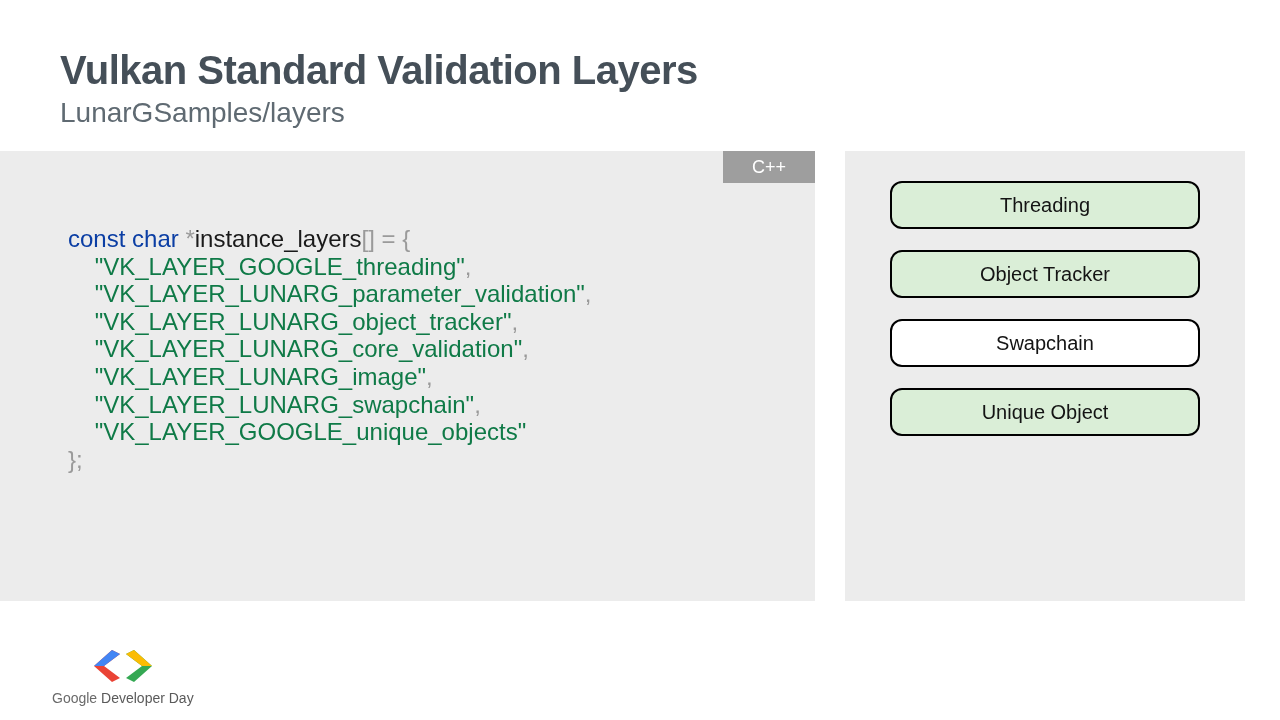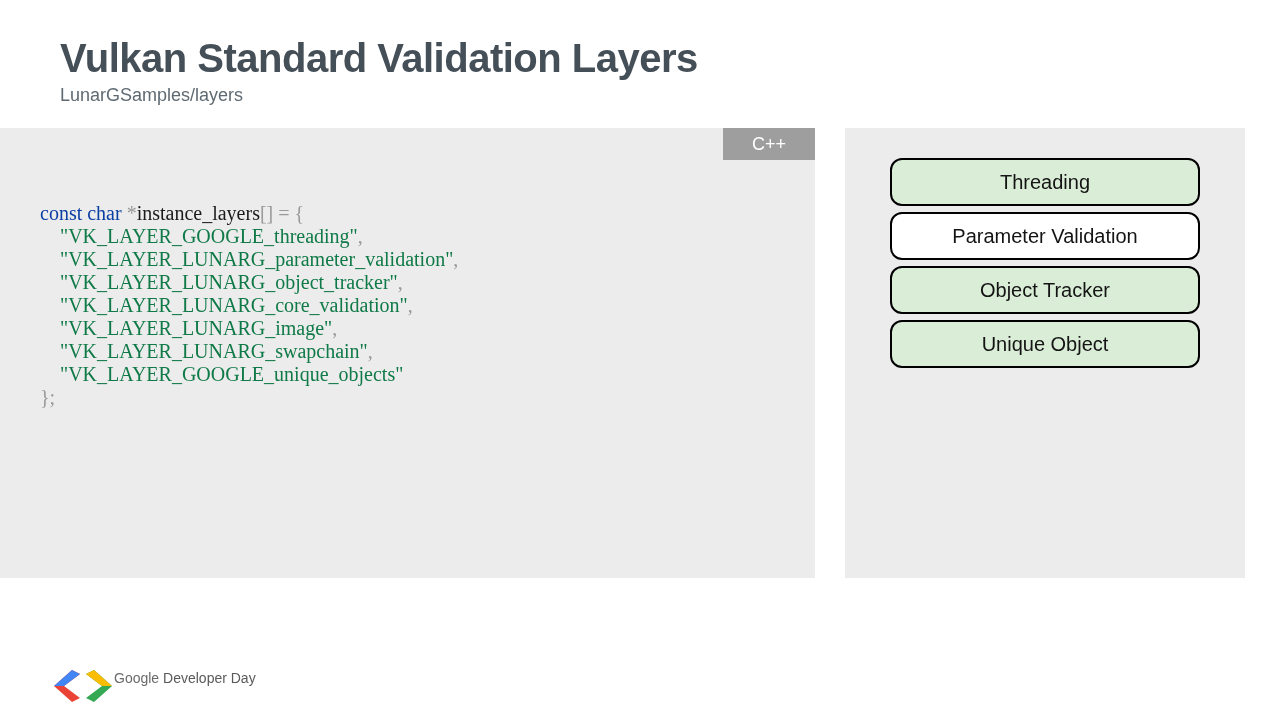--- a/index.html
+++ b/index.html
@@ -1,30 +1,30 @@
 <!DOCTYPE html>
 <html><head>
 <meta charset="utf-8">
 <style>
   html,body{margin:0;padding:0;width:1280px;height:720px;background:#fff;font-family:"Helvetica Neue",Arial,sans-serif;overflow:hidden}
-  .hdr{padding:36px 0 0 60px}
+  .hdr{padding:48px 0 0 60px}
   .title{font-size:40px;font-weight:700;color:#454f58;margin:0;letter-spacing:-.5px}
-  .sub{font-size:18px;font-weight:400;color:#5f6a72;margin:4px 0 0}
+  .sub{font-size:28px;font-weight:400;color:#5f6a72;margin:4px 0 0}
   .body{display:flex;gap:30px;padding:22px 0 0 0}
   .codewrap{position:relative;flex:0 0 815px;height:450px;background:#ececec}
   .lang{position:absolute;top:0;right:0;width:92px;height:32px;background:#9e9e9e;color:#fff;font-size:18px;display:flex;align-items:center;justify-content:center}
-  .code{padding:74px 0 0 40px;font-family:Liberation Serif, serif;font-size:20px;line-height:1.15;white-space:pre}
+  .code{padding:74px 0 0 68px;font-family:Liberation Sans, sans-serif;font-size:24px;line-height:1.15;white-space:pre}
   .kw{color:#0b3ea4}
   .id{color:#1a1a1a}
   .pn{color:#9a9a9a}
   .st{color:#0f7a47}
-  .stack{flex:0 0 400px;height:450px;background:#ececec;display:flex;flex-direction:column;align-items:center;padding:30px 0;box-sizing:border-box;gap:6px}
+  .stack{flex:0 0 400px;height:450px;background:#ececec;display:flex;flex-direction:column;align-items:center;padding:30px 0;box-sizing:border-box;gap:21px}
   .lyr{width:310px;height:48px;border:2px solid #000;border-radius:12px;display:flex;align-items:center;justify-content:center;font-size:20px;color:#141414;box-sizing:border-box}
   .g{background:#daeed7}.w{background:#fff}
-  .ftr{position:absolute;left:52px;bottom:14px;display:flex;align-items:flex-start}
+  .ftr{position:absolute;left:52px;bottom:14px;display:flex;flex-direction:column;align-items:center}
   .gdev{font-size:14px;color:#6a6a6a;margin-top:4px}
   .gdev b{font-weight:400;color:#5a5a5a}
 </style>
 </head>
 <body>
 
 <div class="hdr">
   <h1 class="title">Vulkan Standard Validation Layers</h1>
   <div class="sub">LunarGSamples/layers</div>
 </div>
@@ -37,22 +37,22 @@
     <span class="st">"VK_LAYER_LUNARG_parameter_validation"</span><span class="pn">,</span>
     <span class="st">"VK_LAYER_LUNARG_object_tracker"</span><span class="pn">,</span>
     <span class="st">"VK_LAYER_LUNARG_core_validation"</span><span class="pn">,</span>
     <span class="st">"VK_LAYER_LUNARG_image"</span><span class="pn">,</span>
     <span class="st">"VK_LAYER_LUNARG_swapchain"</span><span class="pn">,</span>
     <span class="st">"VK_LAYER_GOOGLE_unique_objects"</span>
 <span class="pn">};</span></div>
   </div>
   <div class="stack" id="stack">
       <div class="lyr g">Threading</div>
-      <div class="lyr w">Parameter Validation</div>
       <div class="lyr g">Object Tracker</div>
+      <div class="lyr w">Swapchain</div>
       <div class="lyr g">Unique Object</div>
     </div>
 </div>
 
 <div class="ftr">
   <svg width="62" height="40" viewBox="0 0 62 40">
     <polygon points="20,4 28,8 12,20 28,32 20,36 2,20" fill="#ea4335"></polygon>
     <polygon points="20,4 28,8 12,20 2,20" fill="#4285f4"></polygon>
     <polygon points="42,4 34,8 50,20 34,32 42,36 60,20" fill="#34a853"></polygon>
     <polygon points="42,4 34,8 50,20 60,20" fill="#fbbc04"></polygon>

